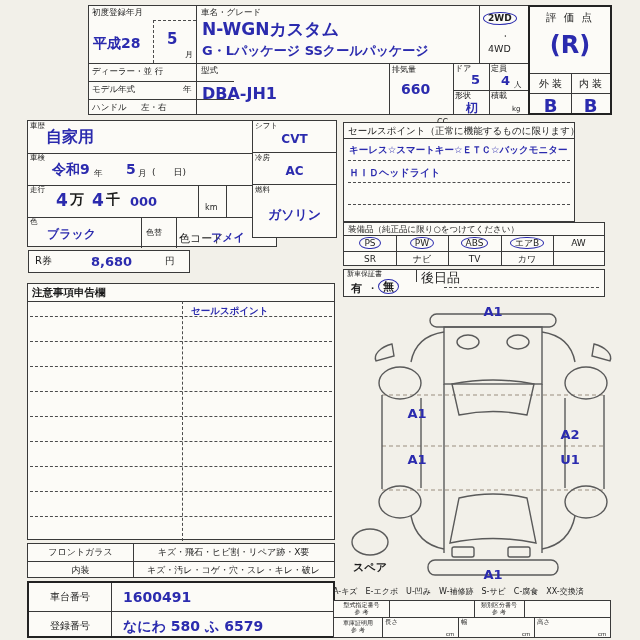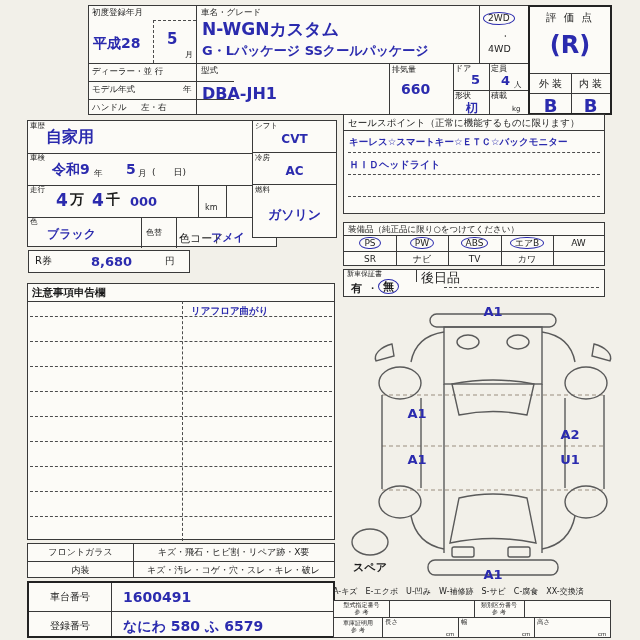--- a/index.html
+++ b/index.html
@@ -42,21 +42,21 @@
     <span class="abs lbl" style="left:3px;top:79px">モデル年式</span>
     <span class="abs lbl" style="left:94px;top:79px">年</span>
     <span class="abs lbl" style="left:3px;top:97px">ハンドル</span>
     <span class="abs lbl" style="left:52px;top:97px">左・右</span>
 
     <span class="abs lbl" style="left:112px;top:2px">車名・グレード</span>
     <span class="abs blue" style="left:113px;top:36px;font-size:13px">G・Lパッケージ SSクールパッケージ</span>
     <span class="abs blue" style="left:113px;top:12px;font-size:17px">N-WGNカスタム</span>
 
     <div class="vl" style="left:390px;height:57px;bottom:auto;top:0"></div>
-    <span class="abs" style="left:394px;top:6px;font-size:9px"><span class="circle" style="color:#1c1c1c;font-weight:normal">2WD</span></span>
+    <span class="abs" style="left:394px;top:6px;font-size:9px"><span class="circle" style="color:#1c1c1c;font-weight:bold">2WD</span></span>
     <span class="abs lbl" style="left:412px;top:26px">・</span>
     <span class="abs lbl" style="left:399px;top:38px;font-size:9.5px">4WD</span>
 
     <span class="abs lbl" style="left:112px;top:60px">型式</span>
     <span class="abs blue" style="left:113px;top:78px;font-size:16px">DBA-JH1</span>
 
     <div class="vl" style="left:300px;top:57px"></div>
     <span class="abs lbl" style="left:303px;top:60px;font-size:8px">排気量</span>
     <span class="abs blue" style="left:312px;top:75px;font-size:14px">660</span>
     <span class="abs lbl" style="left:348px;top:113px;font-size:8px">CC</span>
@@ -131,21 +131,21 @@
     <div class="hl" style="top:31px"></div>
     <div class="hl" style="top:63px"></div>
     <span class="abs lbl" style="left:2px;top:1px;font-size:7.5px">シフト</span>
     <div class="abs cc blue" style="left:0;right:0;top:11px;font-size:12px">CVT</div>
     <span class="abs lbl" style="left:2px;top:33px;font-size:7.5px">冷房</span>
     <div class="abs cc blue" style="left:0;right:0;top:43px;font-size:12px">AC</div>
     <span class="abs lbl" style="left:2px;top:65px;font-size:7.5px">燃料</span>
     <div class="abs cc blue" style="left:0;right:0;top:85px;font-size:13px">ガソリン</div>
   </div>
 
-  <div class="box" style="left:343px;top:114px;width:262px;height:100px">
+  <div class="box" style="left:343px;top:122px;width:232px;height:100px">
     <span class="abs" style="left:4px;top:2px;font-size:9.5px;white-space:nowrap">セールスポイント（正常に機能するものに限ります）</span>
     <div class="hl" style="top:15px"></div>
     <span class="abs blue" style="left:5px;top:21px;font-size:9.5px">キーレス☆スマートキー☆ＥＴＣ☆バックモニター</span>
     <div class="dash-h" style="left:4px;right:4px;top:37px"></div>
     <span class="abs blue" style="left:5px;top:43px;font-size:10px">ＨＩＤヘッドライト</span>
     <div class="dash-h" style="left:4px;right:4px;top:59px"></div>
     <div class="dash-h" style="left:4px;right:4px;top:81px"></div>
   </div>
 
   <div class="box" style="left:343px;top:222px;width:262px;height:44px">
@@ -182,21 +182,21 @@
     <span class="abs lbl" style="left:77px;top:1px;font-size:13px">後日品</span>
     <span class="abs" style="left:7px;top:11px;font-size:11px;font-weight:bold">有</span>
     <span class="abs" style="left:23px;top:11px;font-size:11px">・</span>
     <span class="abs" style="left:34px;top:9px;font-size:11px;font-weight:bold"><span class="circle" style="color:#1c1c1c">無</span></span>
     <div class="dash-h" style="left:100px;width:155px;top:17px"></div>
   </div>
 
   <div class="box" style="left:27px;top:283px;width:308px;height:257px">
     <span class="abs" style="left:4px;top:2px;font-size:10.5px;font-weight:bold">注意事項申告欄</span>
     <div class="hl" style="top:17px"></div>
-    <span class="abs blue" style="left:163px;top:21px;font-size:9.5px">リアフロア曲がり</span>
+    <span class="abs blue" style="left:163px;top:21px;font-size:9.5px">セールスポイント</span>
     <div class="dash-v" style="left:154px;top:17px;height:240px"></div>
     <div class="dash-h" style="left:2px;right:2px;top:32px"></div>
     <div class="dash-h" style="left:2px;right:2px;top:57px"></div>
     <div class="dash-h" style="left:2px;right:2px;top:82px"></div>
     <div class="dash-h" style="left:2px;right:2px;top:107px"></div>
     <div class="dash-h" style="left:2px;right:2px;top:132px"></div>
     <div class="dash-h" style="left:2px;right:2px;top:157px"></div>
     <div class="dash-h" style="left:2px;right:2px;top:182px"></div>
     <div class="dash-h" style="left:2px;right:2px;top:207px"></div>
     <div class="dash-h" style="left:2px;right:2px;top:232px"></div>

